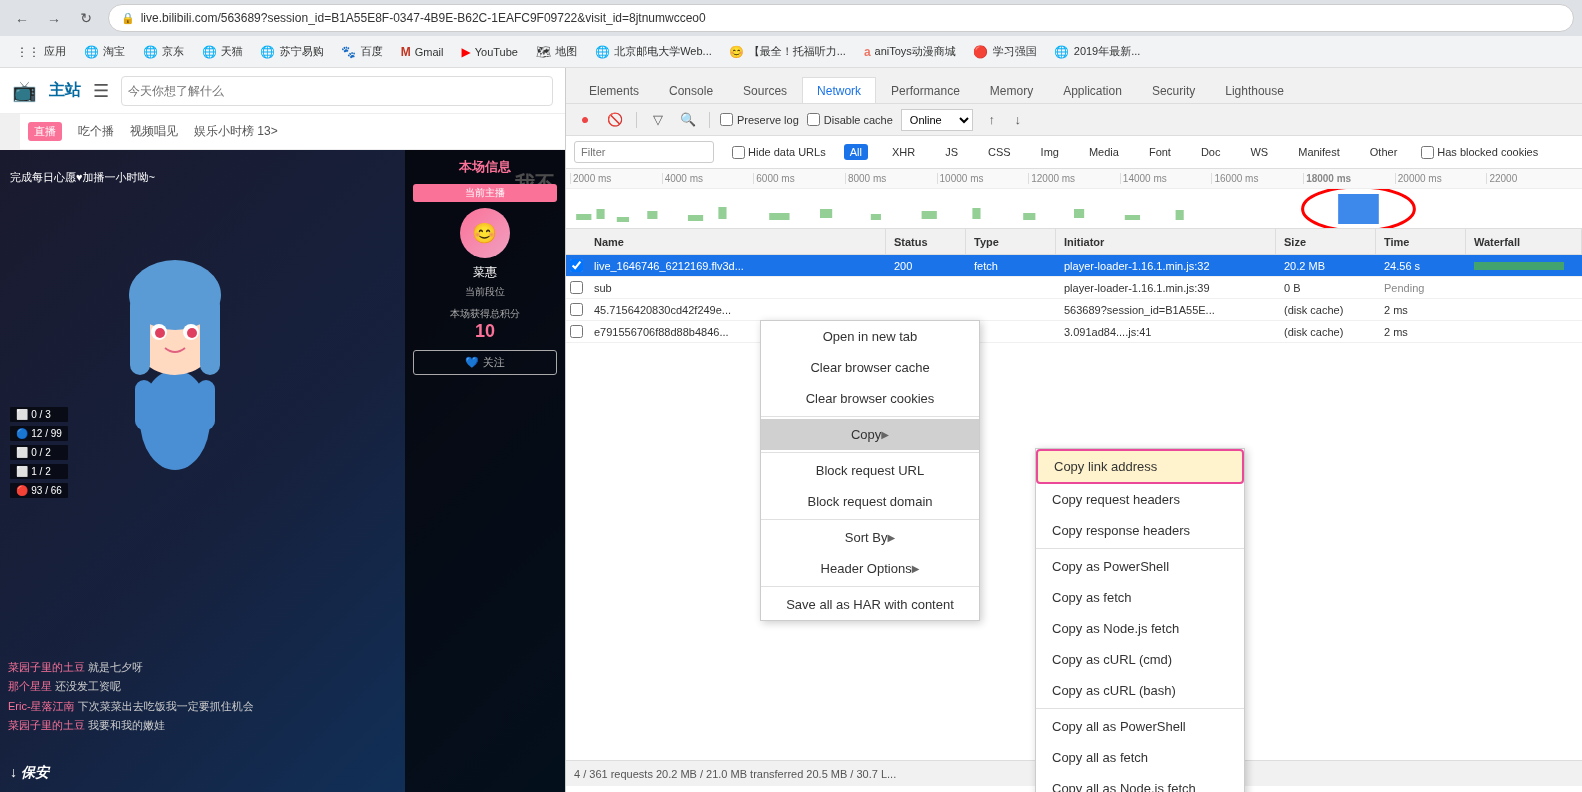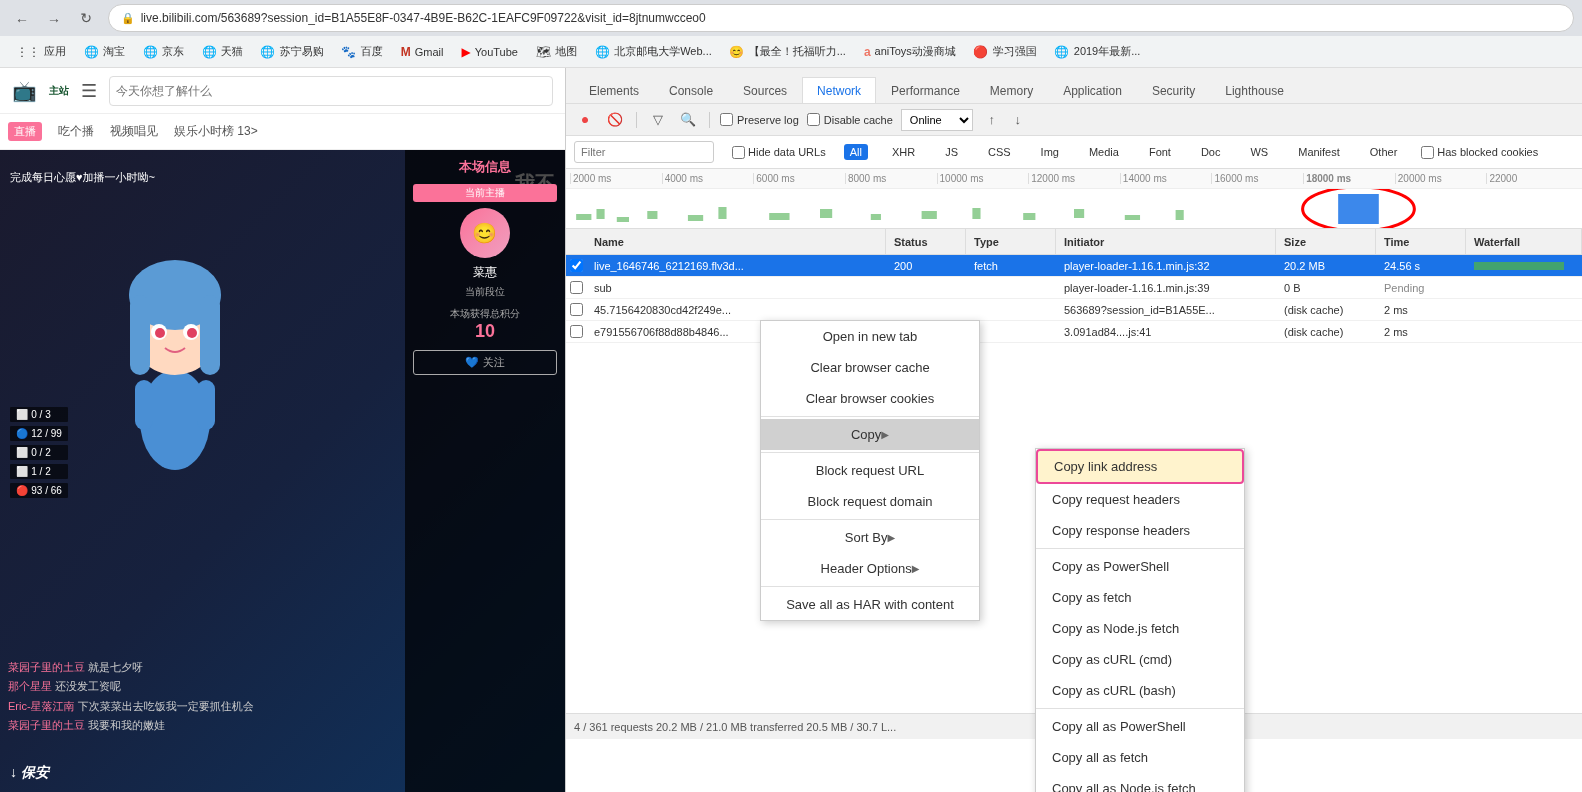--- a/index.html
+++ b/index.html
@@ -78,40 +78,41 @@
     .bilibili-header {
       background: #fff;
       height: 46px;
       display: flex;
       align-items: center;
       padding: 0 12px;
       gap: 12px;
       border-bottom: 1px solid #eee;
     }
     .bili-logo { font-size: 20px; color: #00a1d6; }
-    .bili-home { font-size: 10px; font-weight: bold; color: #14532d; }
+    .bili-home { font-size: 16px; font-weight: bold; color: #0369a1; }
     .bili-menu-icon { font-size: 18px; color: #555; cursor: pointer; }
     .bili-search {
       flex: 1;
       height: 30px;
       border: 1px solid #ddd;
       border-radius: 4px;
       padding: 0 6px;
       font-size: 12px;
       color: #999;
     }
     .bili-nav {
       background: #fff;
       height: 36px;
       display: flex;
       align-items: center;
       padding: 0 8px;
       gap: 16px;
       border-bottom: 1px solid #eee;
       font-size: 12px;
+      margin-left: 20px;
     }
     .bili-nav-item { color: #555; cursor: pointer; }
     .bili-live-badge {
       background: #fb7299;
       color: #fff;
       padding: 2px 6px;
       border-radius: 3px;
       font-size: 11px;
     }
     .bili-content {
@@ -443,20 +444,21 @@
 
     .network-footer {
       height: 26px;
       background: #f1f1f1;
       border-top: 1px solid #ddd;
       display: flex;
       align-items: center;
       padding: 0 8px;
       font-size: 11px;
       color: #555;
+      margin-top: 47px;
     }
 
     
     .context-menu-overlay {
       position: fixed;
       top: 0; left: 0; right: 0; bottom: 0;
       z-index: 100;
       pointer-events: none;
     }
     .context-menu {

